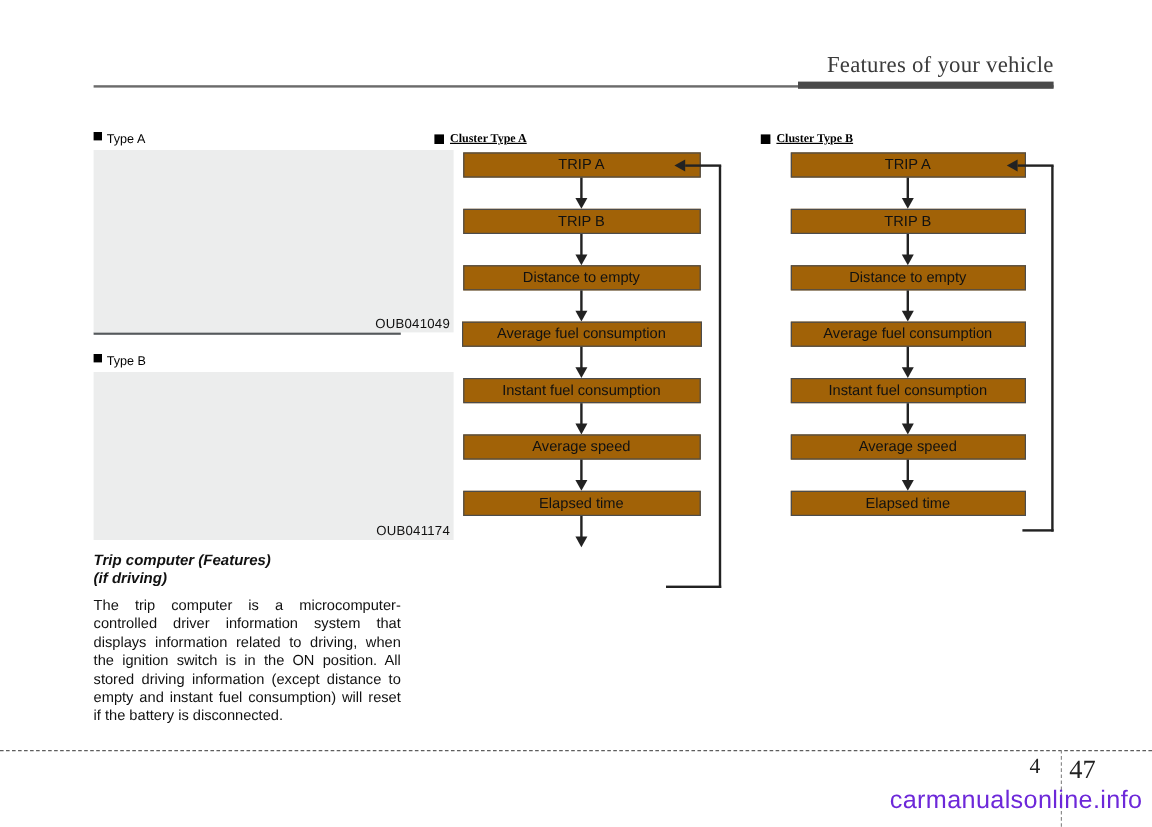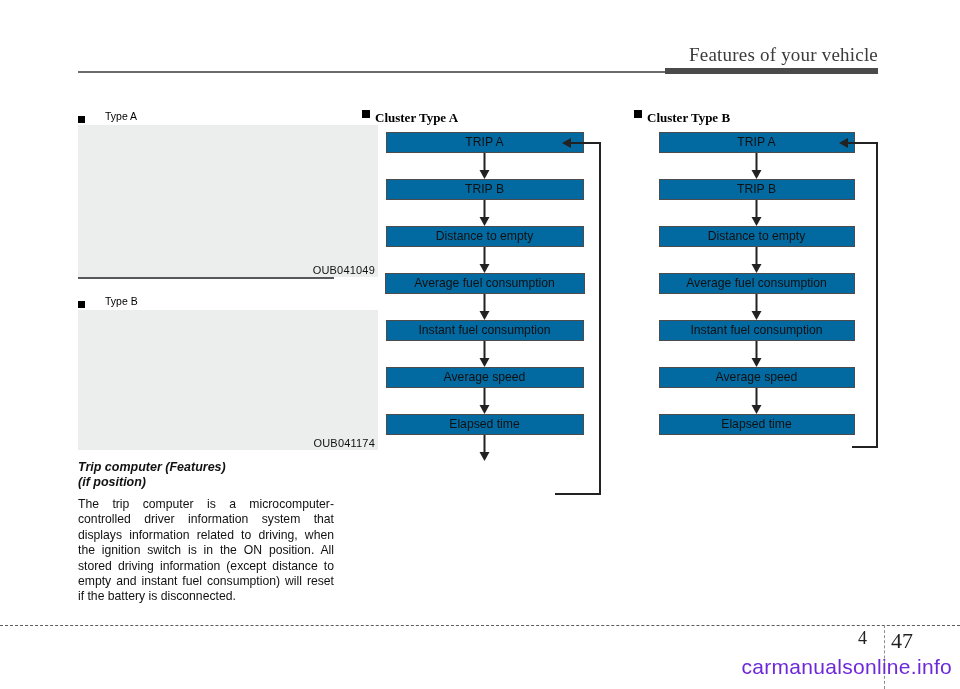--- a/index.html
+++ b/index.html
@@ -54,22 +54,22 @@
     position: absolute;
     left: 78px;
     top: 110px;
     width: 256px;
   }
   .panel-caption {
     font-size: 10.5px;
     color: #000;
     line-height: 13px;
     display: flex;
-    align-items: flex-end;
-    gap: 20px;
+    align-items: flex-start;
+    gap: 4px;
     margin: 0 0 2px 0;
   }
   .bullet-sq {
     display: inline-block;
     width: 7px; height: 7px;
     background: #000;
     flex: 0 0 auto;
   }
   .figure-box {
     position: relative;
@@ -114,37 +114,39 @@
   
   .flow-col {
     position: absolute;
     top: 110px;
   }
   .flow-a { left: 362px; width: 245px; }
   .flow-b { left: 634px; width: 245px; }
 
   .flow-title {
     font-family: "Liberation Serif", serif;
-    font-size: 13px;
+    font-size: 10px;
     font-weight: bold;
     color: #000;
     display: flex;
+    align-items: center;
     gap: 5px;
     margin-bottom: 6px;
+    text-decoration: underline;
   }
   .flow-title .bullet-sq { width: 8px; height: 8px; }
 
   .flow-stack {
     position: relative;
   }
   .flow-node {
     position: relative;
     box-sizing: border-box;
     border: 1.3px solid #4c4c4c;
-    background: #0369a1;
+    background: #a16207;
     height: 21px;
     line-height: 19px;
     text-align: center;
     font-size: 12.2px;
     color: #111;
     margin: 0 auto;
   }
   .flow-gap {
     position: relative;
     height: 26px;
@@ -257,21 +259,21 @@
   <div class="panel-caption" style="margin-top:16px;">
     <span class="bullet-sq"></span>
     <span>Type B</span>
   </div>
   <div class="figure-box figure-b">
     <span class="figure-code">OUB041174</span>
   </div>
 
   <div class="section-head">
     <div>Trip computer (Features)</div>
-    <div>(if position)</div>
+    <div>(if driving)</div>
   </div>
 
   <div class="body-para">The trip computer is a microcomputer-controlled driver information system that displays information related to driving, when the ignition switch is in the ON position. All stored driving information (except distance to empty and instant fuel consumption) will reset if the battery is disconnected.</div>
 </div>
 
 <div class="flow-col flow-a">
   <div class="flow-title">
     <span class="bullet-sq"></span>
     <span>Cluster Type A</span>
   </div>

